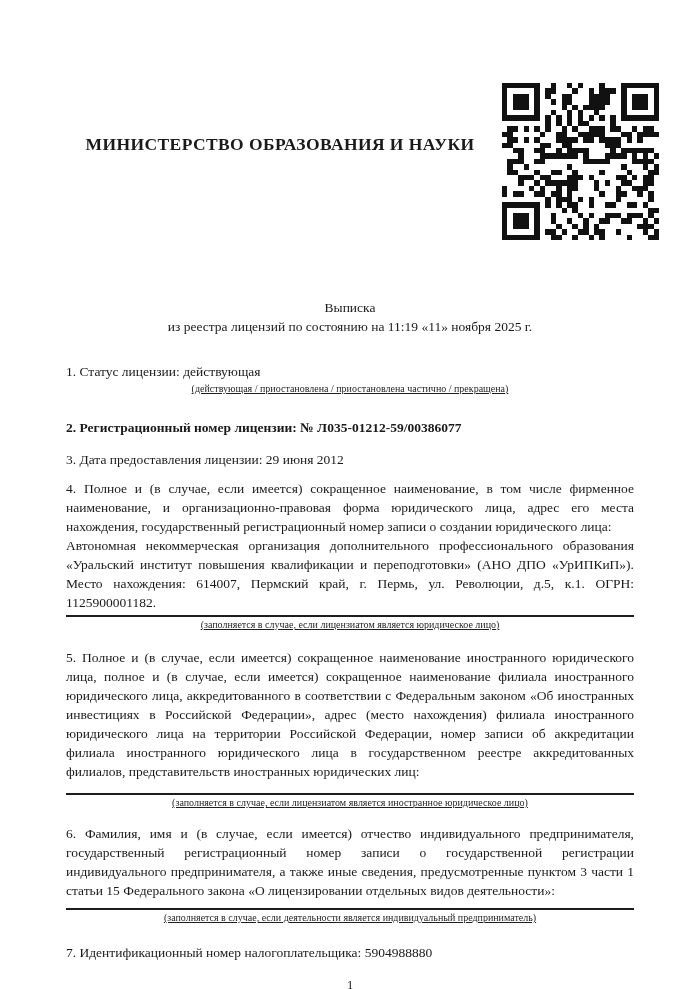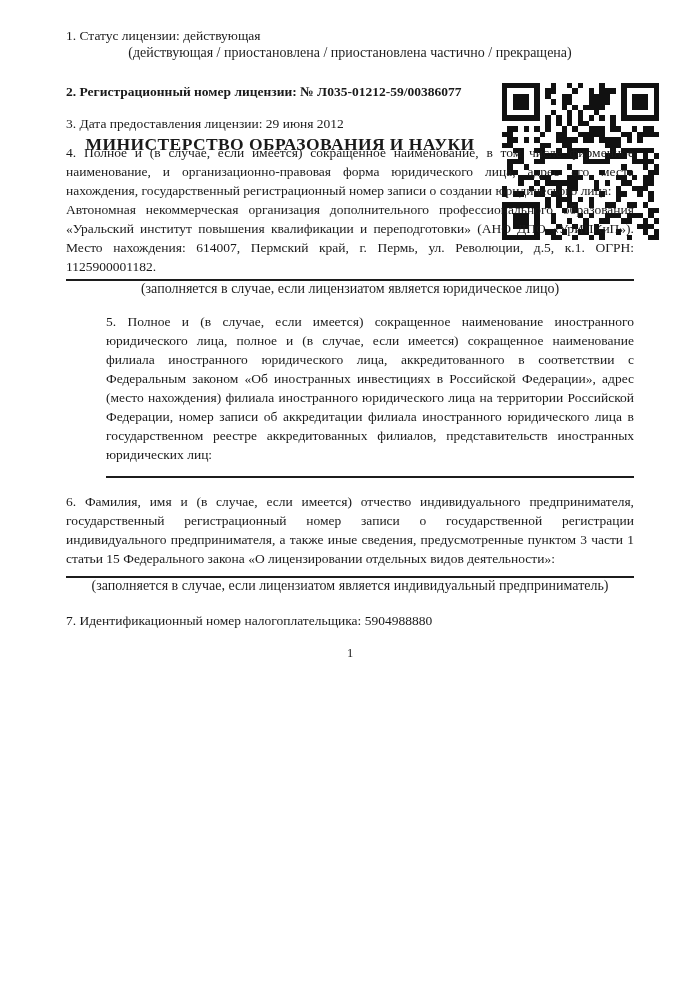--- a/index.html
+++ b/index.html
@@ -22,25 +22,25 @@
   .content {
     position:absolute; left:66px; top:0; width:568px;
     font-size:13.5px; line-height:19px;
   }
   .doc-title { margin-top:298px; text-align:center; }
   .para { text-align:justify; }
   .item-status   { margin-top:26px; }
   .item-reg      { margin-top:22px;font-weight:bold; }
   .item-date     { margin-top:13px; }
   .item-legal    { margin-top:10px; }
-  .item-foreign  { margin-top:16px;margin-left:40px; }
+  .item-foreign  { margin-top:16px; }
   .item-individual { margin-top:14px; }
   .item-inn      { margin-top:18px; }
   .sub-note {
-    font-size:14px; line-height:15px; text-align:center; color:#1f1f1f;
+    font-size:10px; line-height:15px; text-align:center; color:#1f1f1f;text-decoration:underline;
   }
   .fill-rule {
     border:none; border-top:2px solid #1c1c1c; height:0; width:100%;
   }
   .rule-tight { margin-top:3px; }
   .rule-blank-one { margin-top:12px; }
   .rule-blank-sm { margin-top:8px; }
   .page-number { margin-top:14px; text-align:center; font-size:12.5px; }
 </style>
 </head>
@@ -433,46 +433,51 @@
       <rect x="13" y="28" width="1" height="1" fill="#111111"></rect>
       <rect x="16" y="28" width="1" height="1" fill="#111111"></rect>
       <rect x="18" y="28" width="1" height="1" fill="#111111"></rect>
       <rect x="23" y="28" width="1" height="1" fill="#111111"></rect>
       <rect x="27" y="28" width="1" height="1" fill="#111111"></rect>
       <rect x="28" y="28" width="1" height="1" fill="#111111"></rect>
     </svg>
 
   <div class="content">
 
+    <div class="doc-title">
+      <div>Выписка</div>
+      <div>из реестра лицензий по состоянию на 11:19 «11» ноября 2025 г.</div>
+    </div>
 
     <div class="item-status">
       <div>1. Статус лицензии: действующая</div>
       <div class="sub-note">(действующая / приостановлена / приостановлена частично / прекращена)</div>
     </div>
 
     <div class="item-reg">2. Регистрационный номер лицензии: № Л035-01212-59/00386077</div>
 
     <div class="item-date">3. Дата предоставления лицензии: 29 июня 2012</div>
 
     <div class="item-legal">
       <div class="para">4. Полное и (в случае, если имеется) сокращенное наименование, в том числе фирменное наименование, и организационно-правовая форма юридического лица, адрес его места нахождения, государственный регистрационный номер записи о создании юридического лица:</div>
       <div class="para">Автономная некоммерческая организация дополнительного профессионального образования «Уральский институт повышения квалификации и переподготовки» (АНО ДПО «УрИПКиП»). Место нахождения: 614007, Пермский край, г. Пермь, ул. Революции, д.5, к.1. ОГРН: 1125900001182.</div>
       <hr class="fill-rule rule-tight">
       <div class="sub-note">(заполняется в случае, если лицензиатом является юридическое лицо)</div>
     </div>
 
     <div class="item-foreign">
       <div class="para">5. Полное и (в случае, если имеется) сокращенное наименование иностранного юридического лица, полное и (в случае, если имеется) сокращенное наименование филиала иностранного юридического лица, аккредитованного в соответствии с Федеральным законом «Об иностранных инвестициях в Российской Федерации», адрес (место нахождения) филиала иностранного юридического лица на территории Российской Федерации, номер записи об аккредитации филиала иностранного юридического лица в государственном реестре аккредитованных филиалов, представительств иностранных юридических лиц:</div>
       <hr class="fill-rule rule-blank-one">
+      <div class="sub-note">(заполняется в случае, если лицензиатом является иностранное юридическое лицо)</div>
     </div>
 
     <div class="item-individual">
       <div class="para">6. Фамилия, имя и (в случае, если имеется) отчество индивидуального предпринимателя, государственный регистрационный номер записи о государственной регистрации индивидуального предпринимателя, а также иные сведения, предусмотренные пунктом 3 части 1 статьи 15 Федерального закона «О лицензировании отдельных видов деятельности»:</div>
       <hr class="fill-rule rule-blank-sm">
-      <div class="sub-note">(заполняется в случае, если лицензиатом является индивидуальный предприниматель)</div>
+      <div class="sub-note">(заполняется в случае, если деятельности является индивидуальный предприниматель)</div>
     </div>
 
     <div class="item-inn">7. Идентификационный номер налогоплательщика: 5904988880</div>
 
     <div class="page-number">1</div>
 
   </div>
 </div>
 
 </body></html>

